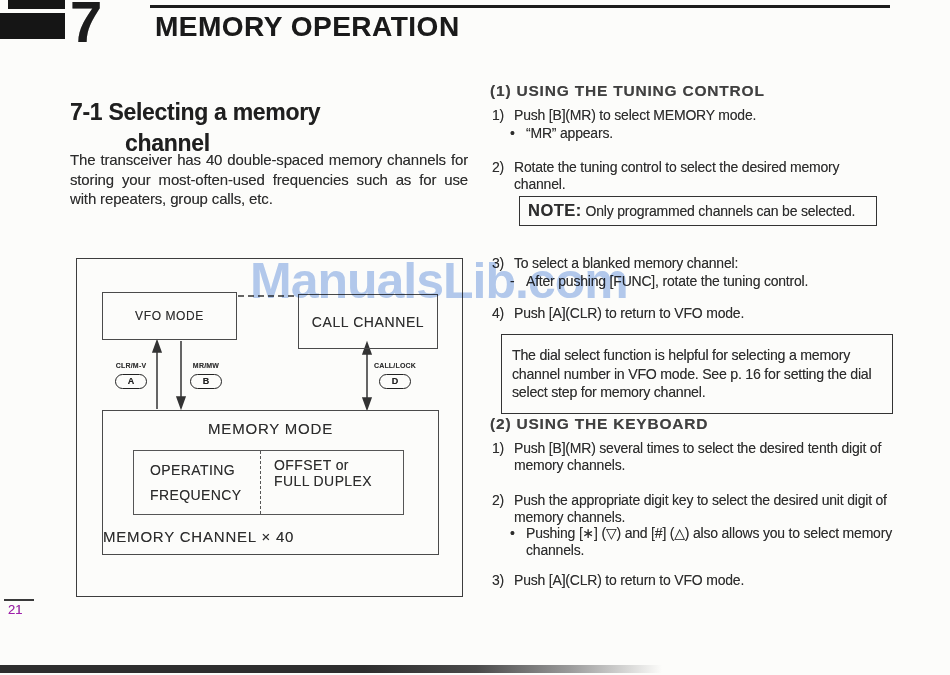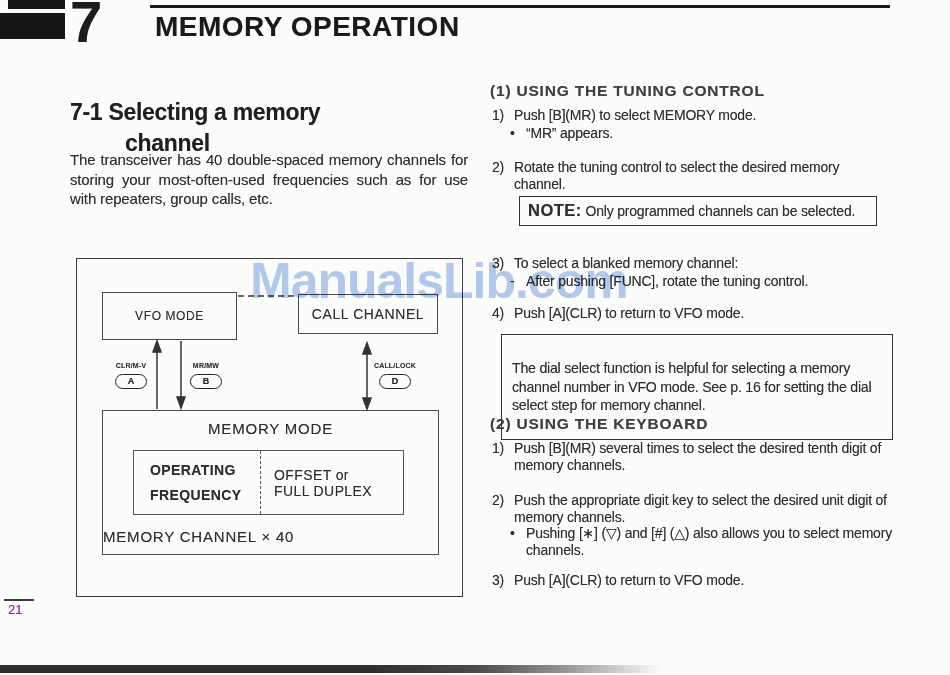--- a/index.html
+++ b/index.html
@@ -21,26 +21,26 @@
   .t2{left:125px;top:101px;}
   .para{left:70px;width:398px;font-size:15px;line-height:19.5px;letter-spacing:-.15px;text-align:justify;}
   .p1{top:150px;}
   .p2{top:208px;}
 
   
   .diagram{left:76px;top:258px;width:385px;height:337px;border:1.5px solid #3d3d3d;background:transparent;}
   .dbox{position:absolute;border:1.5px solid #4a4a4a;display:flex;align-items:center;justify-content:center;
         font-size:12px;letter-spacing:.6px;color:#2e2e2e;box-sizing:border-box;background:transparent;}
   .d-vfo{left:25px;top:33px;width:135px;height:48px;}
-  .d-call{left:221px;top:35px;width:140px;height:40px;font-size:14px;}
+  .d-call{left:221px;top:35px;width:140px;height:55px;font-size:14px;}
   .d-mem{left:25px;top:151px;width:337px;height:145px;border:1.5px solid #4a4a4a;position:absolute;box-sizing:border-box;}
   .mem-title{position:absolute;left:0;top:9px;width:100%;text-align:center;font-size:15px;letter-spacing:.8px;}
   .mem-inner{position:absolute;left:30px;top:39px;width:271px;height:65px;border:1.2px solid #555;box-sizing:border-box;display:flex;}
-  .cellL{width:126px;display:flex;flex-direction:column;justify-content:space-around;padding:6px 0 6px 16px;box-sizing:border-box;font-size:14px;letter-spacing:.4px;font-weight:bold;}
-  .cellR{flex:1;display:flex;flex-direction:column;justify-content:center;padding:6px 0 6px 13px;box-sizing:border-box;font-size:14px;letter-spacing:.4px;border-left:1.4px dashed #555;}
+  .cellL{width:126px;display:flex;flex-direction:column;justify-content:space-around;padding:6px 0 6px 16px;box-sizing:border-box;font-size:14px;letter-spacing:.4px;}
+  .cellR{flex:1;display:flex;flex-direction:column;justify-content:flex-start;padding:6px 0 6px 13px;box-sizing:border-box;font-size:14px;letter-spacing:.4px;border-left:1.4px dashed #555;}
   .mem-ch{position:absolute;left:0;top:117px;width:100%;font-size:15px;letter-spacing:.8px;}
   .btn-group{position:absolute;width:60px;text-align:center;}
   .btn-label{font-size:7px;font-weight:bold;letter-spacing:.2px;color:#333;line-height:8px;}
   .btn-oval{display:inline-block;margin-top:1px;width:30px;height:13px;border:1.8px solid #222;border-radius:8px;
             font-size:9px;font-weight:bold;line-height:13px;text-align:center;color:#222;}
   .bg-a{left:24px;top:103px;}
   .bg-b{left:99px;top:103px;}
   .bg-d{left:288px;top:103px;}
   .arrows{position:absolute;left:0;top:0;}
 
@@ -57,21 +57,21 @@
         font-size:14px;line-height:17px;letter-spacing:-.2px;}
   .step .mk{position:absolute;left:2px;top:0;}
   .substep{padding-left:36px;}
   .substep .mk{left:20px;}
   .s1-0{top:107px;} .s1-1{top:125px;} .s1-2{top:159px;}
   .s1-3{top:255px;} .s1-4{top:273px;} .s1-5{top:305px;}
   .s2-0{top:440px;} .s2-1{top:492px;} .s2-2{top:525px;} .s2-3{top:572px;}
   .notebox{position:absolute;left:29px;top:196px;width:358px;border:1.6px solid #333;padding:4px 8px 5px 8px;box-sizing:border-box;
            font-size:14px;letter-spacing:-.2px;white-space:nowrap;}
   .notebox b{font-size:16.5px;letter-spacing:.5px;}
-  .tipbox{position:absolute;left:11px;top:334px;width:392px;border:1.6px solid #333;padding:24px 10px;box-sizing:border-box;
+  .tipbox{position:absolute;left:11px;top:334px;width:392px;border:1.6px solid #333;padding:11px 10px;box-sizing:border-box;
           font-size:14.2px;line-height:18.5px;letter-spacing:-.25px;}
 
   
   .pageno{left:4px;top:599px;width:26px;border-top:2px solid #3a3a3a;font-size:13px;padding:1px 0 0 4px;color:#a21caf;}
   .fbar{left:0;top:665px;width:662px;height:8px;
         background:linear-gradient(to right,#2e2e2e 0%,#2e2e2e 55%,#4a4a4a 72%,#9a9a9a 86%,rgba(150,150,150,0) 100%);}
 </style>
 </head>
 <body>
 

